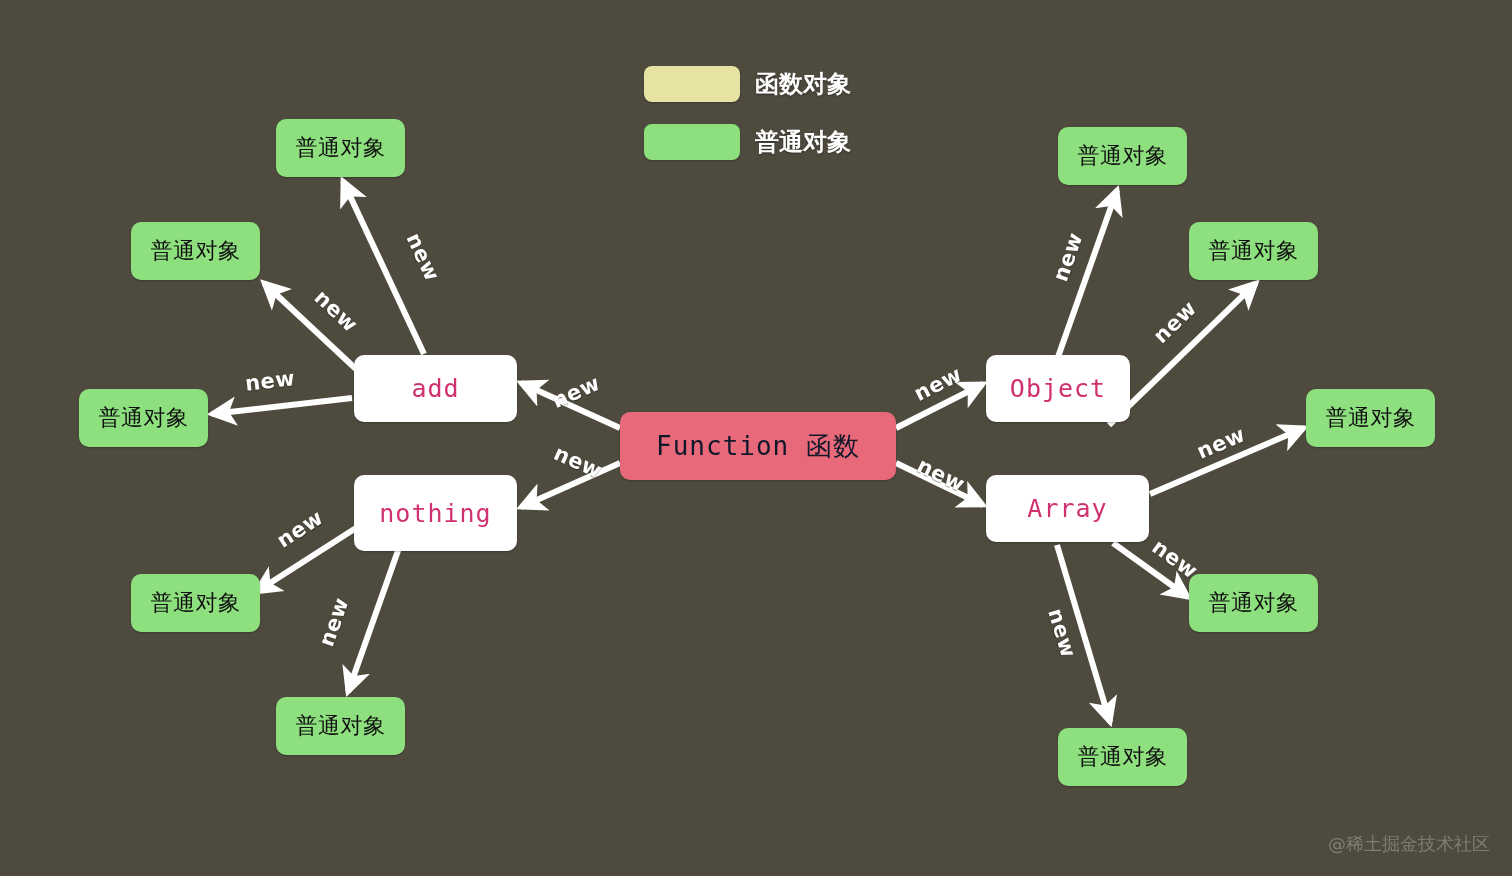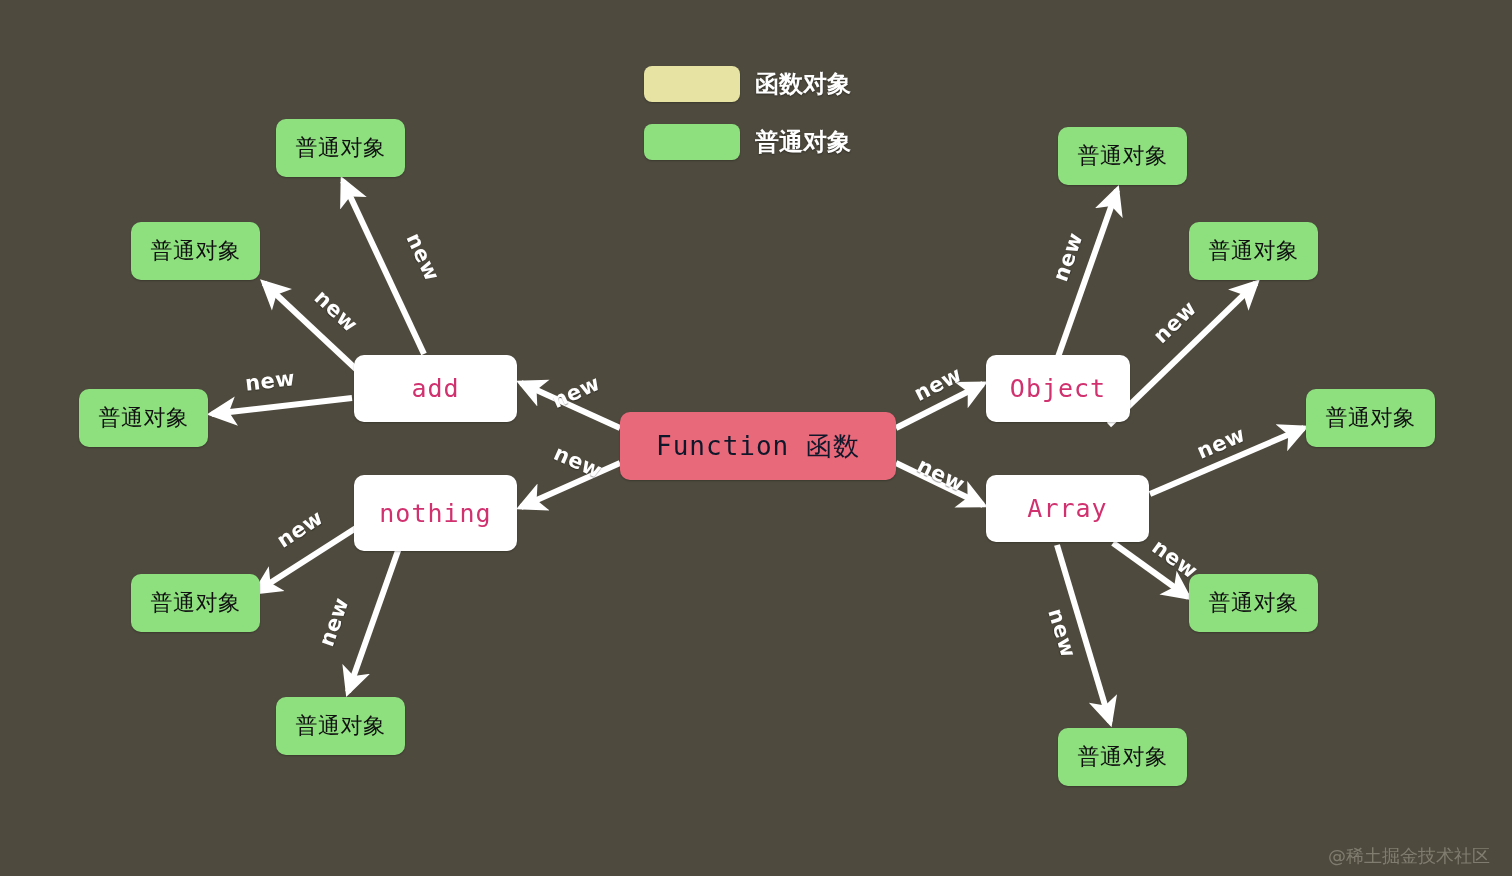--- a/index.html
+++ b/index.html
@@ -77,21 +77,21 @@
     color: #ffffff;
     font-family: "DejaVu Sans", "Liberation Sans", sans-serif;
     font-size: 24px;
     font-weight: 700;
     white-space: nowrap;
     text-shadow: 0 1px 2px rgba(0,0,0,0.4);
   }
   #watermark {
     position: absolute;
     right: 22px;
-    bottom: 8px;
+    bottom: 20px;
     color: rgba(190,186,170,0.45);
     font-family: "DejaVu Sans", "Liberation Sans", sans-serif;
     font-size: 18px;
     white-space: nowrap;
     margin-top: 28px;
   }
 </style>
 </head>
 <body>
 

